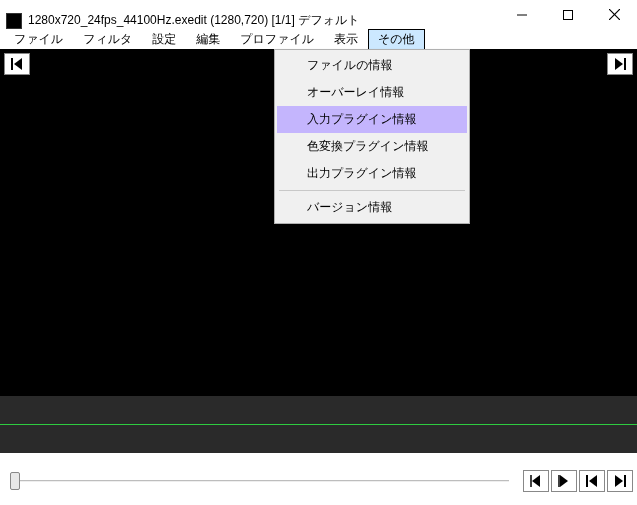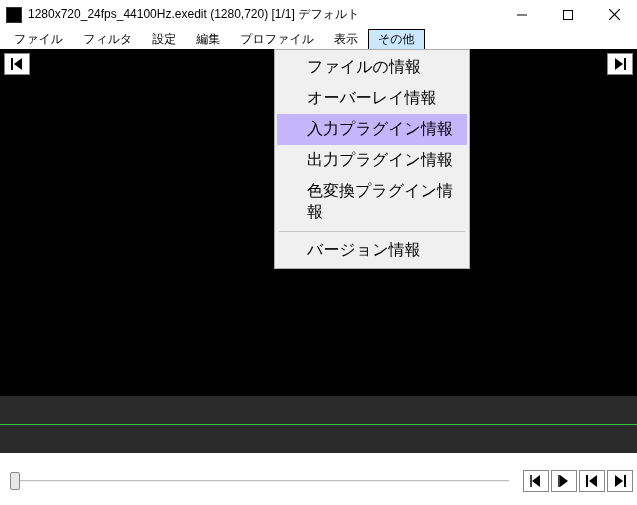--- a/index.html
+++ b/index.html
@@ -8,21 +8,21 @@
     font-family: "Yu Gothic UI", "Meiryo", "MS Gothic", sans-serif;
     font-size: 12px;
     background: #fff;
     width: 637px;
     overflow: hidden;
   }
   
   .titlebar {
     height: 29px;
     display: flex;
-    align-items: center;
+    align-items: flex-end;
     border-bottom: 0px solid #ccc;
     background: #fff;
     padding-left: 6px;
   }
   .app-icon {
     width: 16px; height: 16px;
     background: #000;
     border: 1px solid #333;
     margin-right: 6px;
     flex-shrink: 0;
@@ -94,21 +94,21 @@
   .dropdown {
     position: absolute;
     top: 0;
     left: 274px;
     width: 196px;
     background: #f0f0f0;
     border: 1px solid #b0b0b0;
     box-shadow: 2px 2px 3px rgba(0,0,0,0.25);
     padding: 2px;
     z-index: 10;
-    font-size: 16px;
+    font-size: 12px;
   }
   .dd-item {
     padding: 5px 10px 5px 30px;
     cursor: default;
   }
   .dd-item.highlight {
     background: #c4b5fd;
   }
   .dd-sep {
     height: 1px;
@@ -229,22 +229,22 @@
           <polygon points="2,1 2,13 10,7" fill="#000"></polygon>
           <line x1="12" y1="1" x2="12" y2="13" stroke="#000" stroke-width="2"></line>
         </svg>
     </div>
   </div>
 
   <div class="dropdown">
     <div class="dd-item">ファイルの情報</div>
     <div class="dd-item">オーバーレイ情報</div>
     <div class="dd-item highlight">入力プラグイン情報</div>
+    <div class="dd-item">色変換プラグイン情報</div>
     <div class="dd-item">出力プラグイン情報</div>
-    <div class="dd-item">色変換プラグイン情報</div>
     <div class="dd-sep"></div>
     <div class="dd-item">バージョン情報</div>
   </div>
 </div>
 
 <div class="timeline">
   <div class="greenline"></div>
 </div>
 
 <div class="bottombar">

